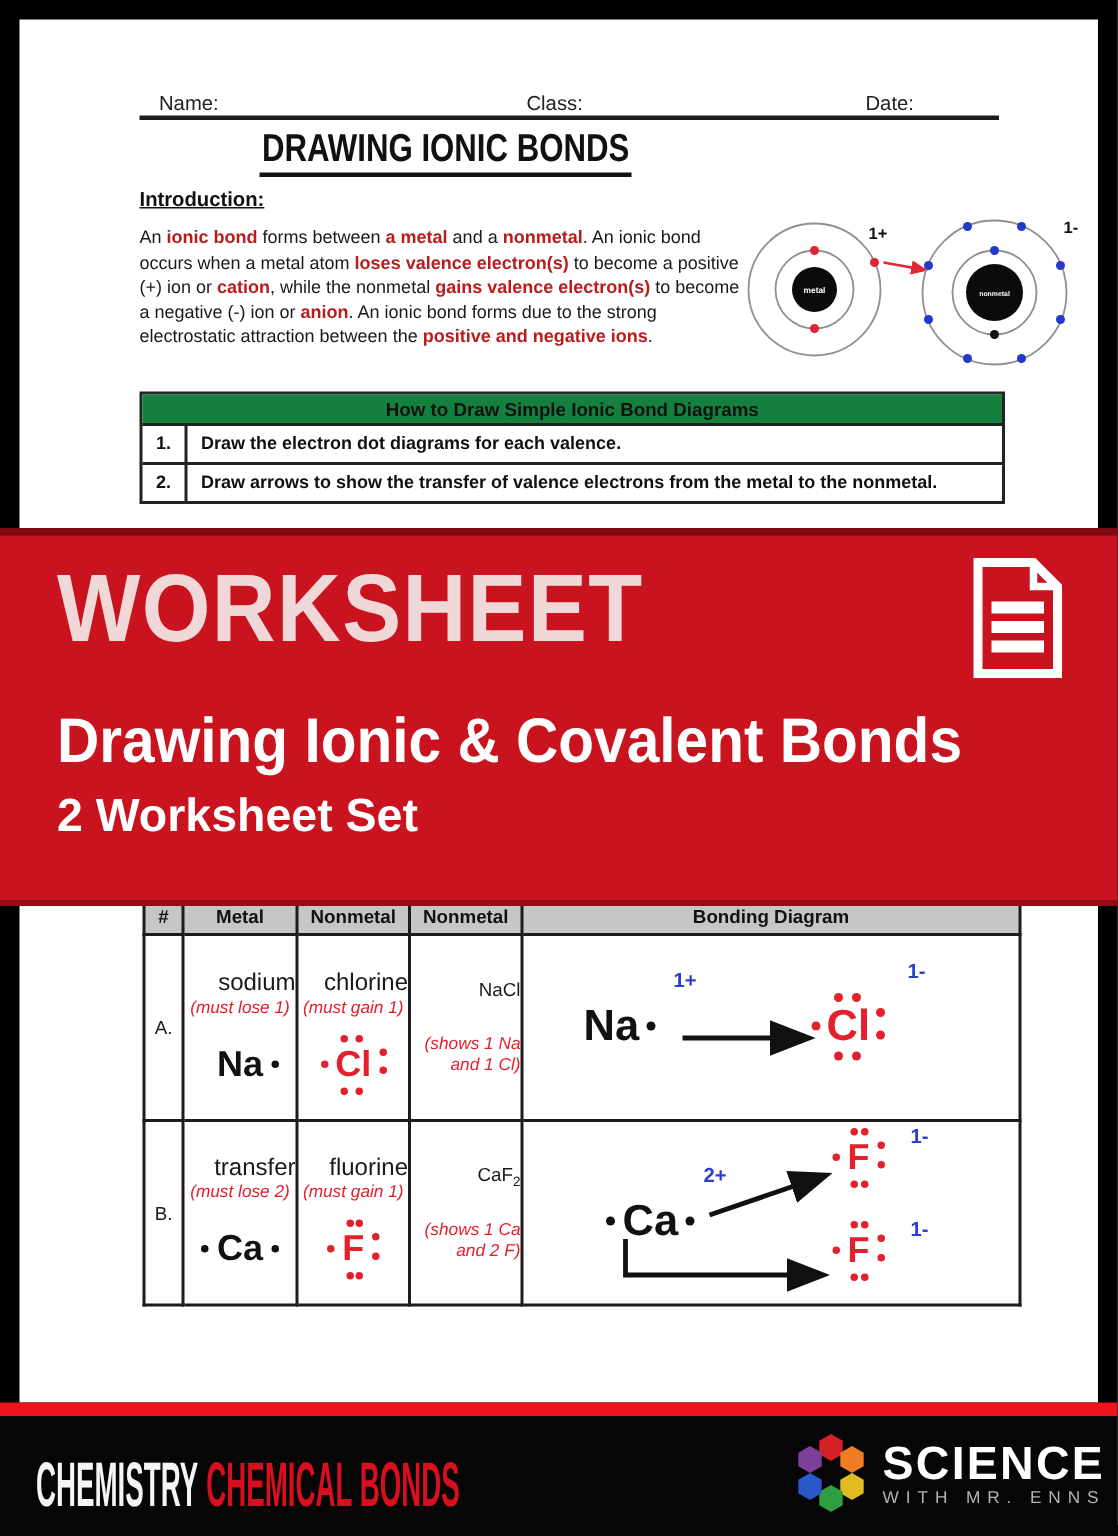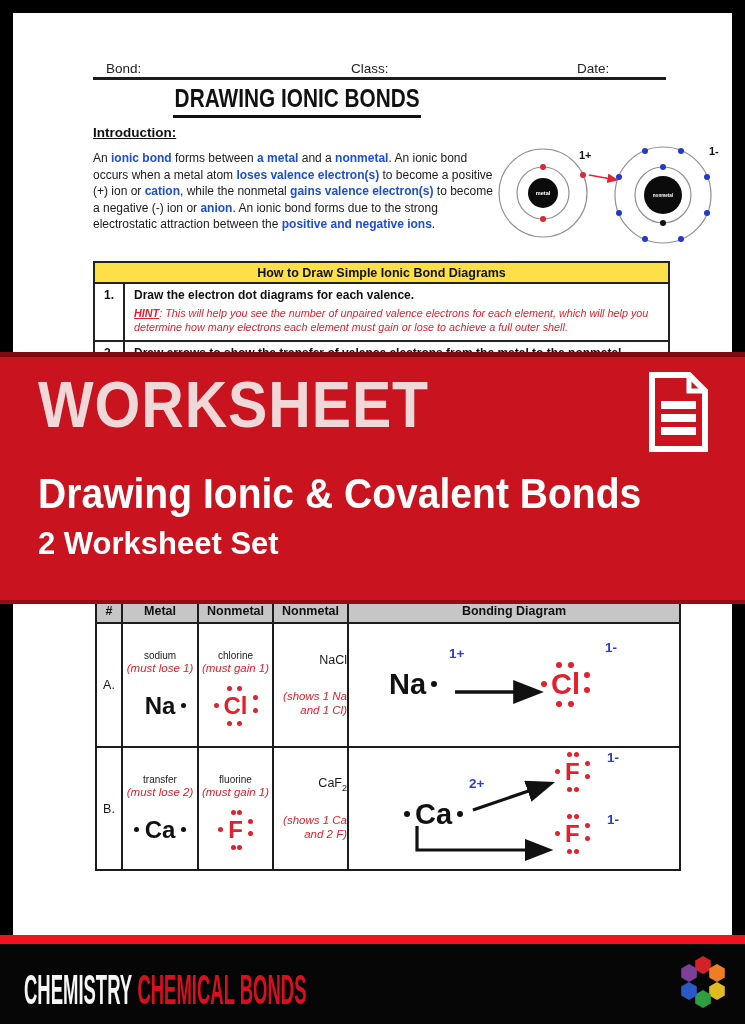--- a/index.html
+++ b/index.html
@@ -14,32 +14,32 @@
 
   
   .ws-title{position:absolute;left:0;top:70px;width:569px;text-align:center;}
   .ws-title-inner{display:inline-block;font-size:26px;font-weight:bold;color:#111;
                   transform:scaleX(.8);border-bottom:3px solid #111;padding:0 2px 1px;}
 
   
   .intro-h{position:absolute;left:80px;top:112px;font-size:13.5px;font-weight:bold;color:#111;
            text-decoration:underline;}
   .intro-p{position:absolute;left:80px;top:137px;width:404px;font-size:12px;line-height:16.6px;color:#1a1a1a;}
-  .intro-p b{color:#1d4ed8;}
+  .intro-p b{color:#b91c1c;}
 
   
   .atom-svg{position:absolute;left:480px;top:116px;}
   .ring{fill:none;stroke:#909090;stroke-width:1.2;}
   .core{fill:#0b0b0b;}
   .core-label{fill:#fff;font-weight:bold;text-anchor:middle;}
   .atom-charge{font-size:11px;font-weight:bold;fill:#111;}
 
   
   .howto{position:absolute;left:80px;top:248px;width:573px;border:2px solid #222;background:#fff;}
-  .howto-title{background:#fde047;border-bottom:2px solid #222;text-align:center;
+  .howto-title{background:#15803d;border-bottom:2px solid #222;text-align:center;
                font-weight:bold;font-size:12.5px;color:#111;padding:3px 0 2px;}
   .howto-row{display:flex;border-bottom:2px solid #222;}
   .howto-row:last-child{border-bottom:none;}
   .howto-num{width:28px;border-right:2px solid #222;font-weight:bold;font-size:12px;
              text-align:center;padding-top:4px;color:#111;flex:0 0 28px;}
   .howto-body{flex:1;padding:4px 9px 6px;}
   .howto-step{font-weight:bold;font-size:12px;color:#111;}
   .howto-hint{color:#e3202c;font-style:italic;font-size:10.8px;line-height:13.5px;margin-top:5px;}
   .howto-hint u{font-weight:bold;}
 
@@ -52,21 +52,21 @@
                 transform:scaleX(.93);transform-origin:left;white-space:nowrap;}
   .banner-subtitle{position:absolute;left:38px;top:174px;font-size:31px;font-weight:bold;color:#ffffff;}
   .doc-icon{position:absolute;left:644px;top:18px;}
 
   
   .ptable{position:absolute;left:82px;top:585px;width:586px;border-collapse:collapse;background:#fff;}
   .ptable th,.ptable td{border:2.5px solid #1c1c1c;padding:0;}
   .ptable th{background:#c6c6c6;font-weight:bold;font-size:12.5px;color:#111;height:22px;}
   .ptable .idc{text-align:center;font-size:12.5px;color:#1a1a1a;vertical-align:middle;}
   .cellstack{text-align:center;padding:8px 0 10px;}
-  .ename{font-size:10px;color:#1a1a1a;}
+  .ename{font-size:16px;color:#1a1a1a;text-align:right;}
   .enote{font-size:11.5px;color:#e3202c;font-style:italic;margin-top:1px;}
   .cellstack .lewis{margin-top:20px;}
   .fstack{text-align:right;}
   .fmain{font-size:12.5px;color:#1a1a1a;}
   .fmain sub{font-size:9px;}
   .fnote{font-size:11.5px;color:#e3202c;font-style:italic;line-height:14px;margin-top:20px;}
 
   
   .lewis{position:relative;display:inline-block;font-weight:bold;color:#111;line-height:1;}
   .lewis .sym{font-size:24px;}
@@ -110,21 +110,21 @@
   .brand-tagline{color:#b8b3ab;font-size:11.5px;letter-spacing:4.6px;margin-top:1px;}
 </style>
 </head>
 <body>
 
 <div class="stage">
 
   <div class="page">
 
     <div class="fields">
-      <span class="field f-name">Bond:</span>
+      <span class="field f-name">Name:</span>
       <span class="field f-class">Class:</span>
       <span class="field f-date">Date:</span>
     </div>
 
     <div class="ws-title">
       <span class="ws-title-inner">DRAWING IONIC BONDS</span>
     </div>
 
     <div class="intro-h">Introduction:</div>
     <div class="intro-p"><span>An </span><b>ionic bond</b><span> forms between </span><b>a metal</b><span> and a </span><b>nonmetal</b><span>.  An ionic bond occurs when a metal atom </span><b>loses valence electron(s)</b><span> to become a positive (+) ion or </span><b>cation</b><span>, while the nonmetal </span><b>gains valence electron(s)</b><span> to become a negative (-) ion or </span><b>anion</b><span>.  An ionic bond forms due to the strong electrostatic attraction between the </span><b>positive and negative ions</b><span>.</span></div>
@@ -164,21 +164,20 @@
         <text class="atom-charge" x="216" y="26">1-</text>
       </g>
     </svg>
 
     <div class="howto">
       <div class="howto-title">How to Draw Simple Ionic Bond Diagrams</div>
       <div class="howto-row">
         <div class="howto-num">1.</div>
         <div class="howto-body">
           <div class="howto-step">Draw the electron dot diagrams for each valence.</div>
-          <div class="howto-hint"><u>HINT</u><span>: This will help you see the number of unpaired valence electrons for each element, which will help you determine how many electrons each element must gain or lose to achieve a full outer shell.</span></div>
         </div>
       </div>
       <div class="howto-row">
         <div class="howto-num">2.</div>
         <div class="howto-body">
           <div class="howto-step">Draw arrows to show the transfer of valence electrons from the metal to the nonmetal.</div>
         </div>
       </div>
     </div>
 
@@ -306,16 +305,20 @@
     </div>
     <div class="brand">
       <svg class="brand-logo" width="54" height="56" viewBox="0 0 54 56">
         <polygon points="27,2 34.8,6.5 34.8,15.5 27,20 19.2,15.5 19.2,6.5" fill="#d42027"></polygon>
         <polygon points="41,10 48.8,14.5 48.8,23.5 41,28 33.2,23.5 33.2,14.5" fill="#ef7d23"></polygon>
         <polygon points="41,28 48.8,32.5 48.8,41.5 41,46 33.2,41.5 33.2,32.5" fill="#e0bc22"></polygon>
         <polygon points="27,36 34.8,40.5 34.8,49.5 27,54 19.2,49.5 19.2,40.5" fill="#2f9e41"></polygon>
         <polygon points="13,28 20.8,32.5 20.8,41.5 13,46 5.2,41.5 5.2,32.5" fill="#2b58c8"></polygon>
         <polygon points="13,10 20.8,14.5 20.8,23.5 13,28 5.2,23.5 5.2,14.5" fill="#7e3f98"></polygon>
       </svg>
+      <div class="brand-text">
+        <span class="brand-name">SCIENCE</span>
+        <span class="brand-tagline">WITH MR. ENNS</span>
+      </div>
     </div>
   </div>
 
 </div>
 
 </body></html>

